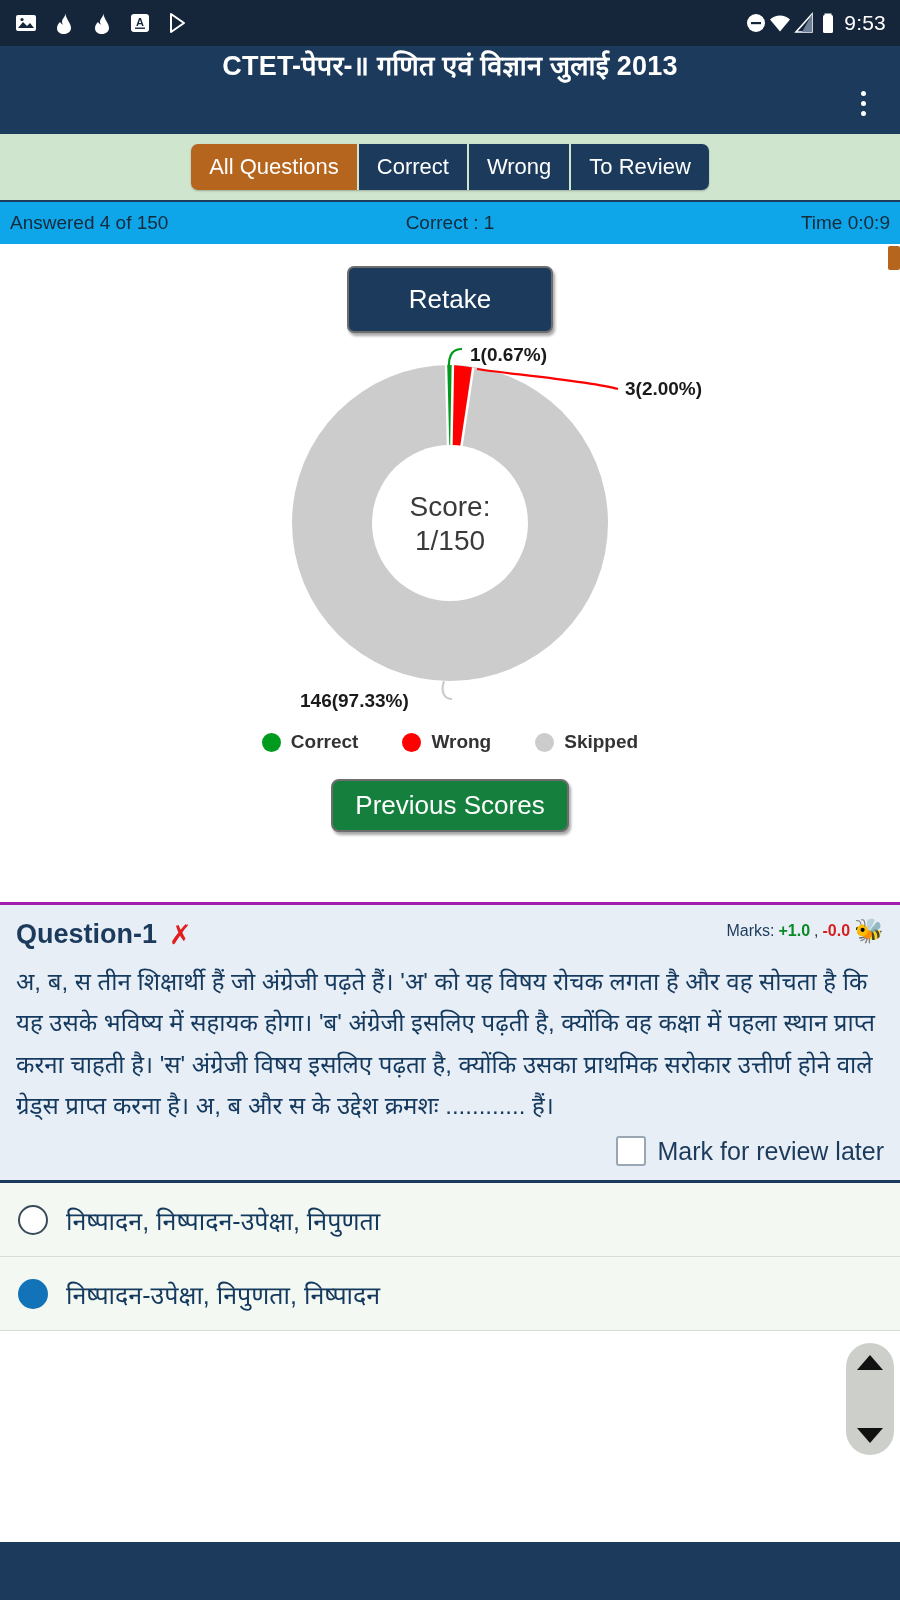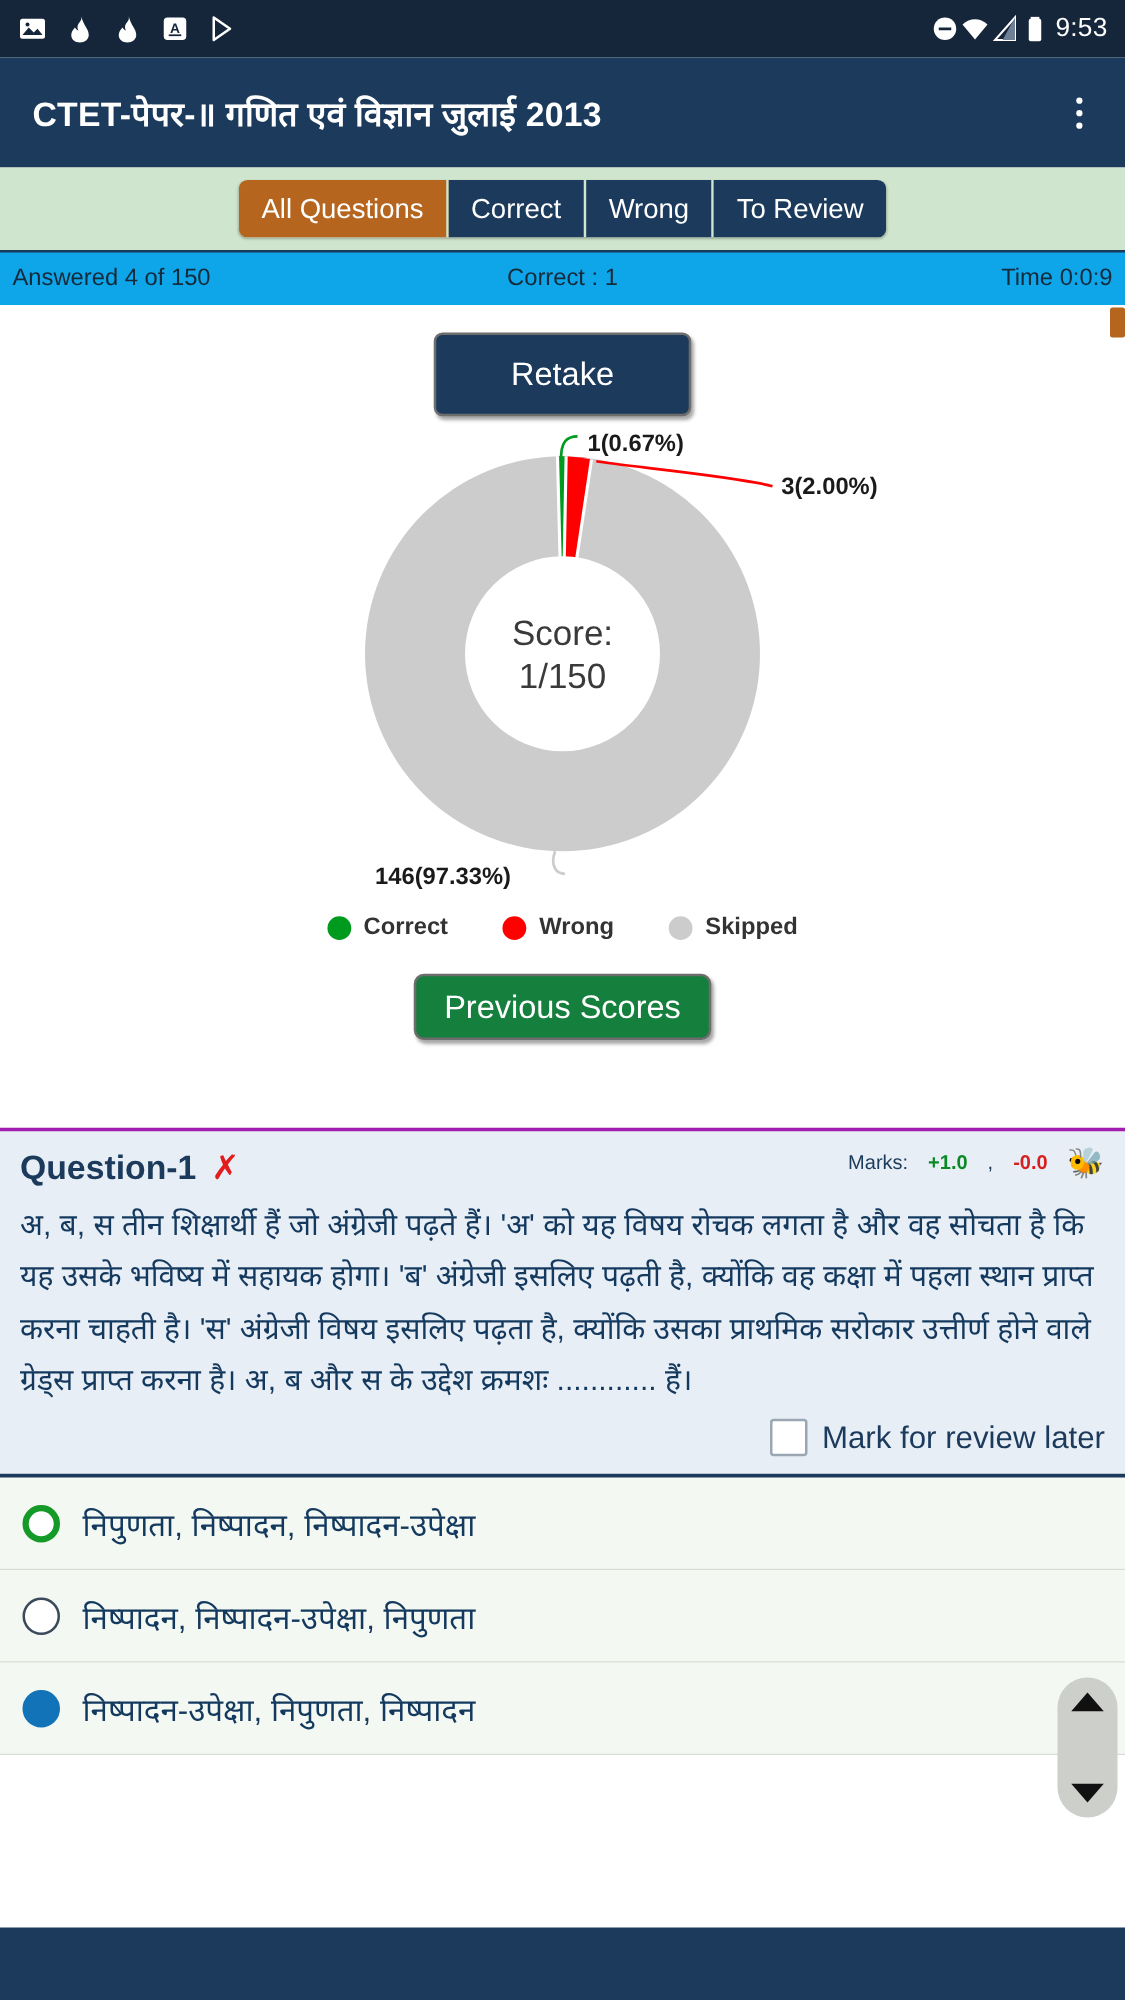--- a/index.html
+++ b/index.html
@@ -18,20 +18,21 @@
   }
   .sb-left { display:flex; align-items:center; gap: 14px; }
   .sb-right { margin-left:auto; display:flex; align-items:center; }
   .sb-ico { width:24px; height:24px; display:block; }
   .sb-time { font-size: 21px; font-weight: 500; letter-spacing: .2px; margin-left:4px; }
 
   
   .appbar {
     height: 88px; background: #1b3a5c; display:flex; align-items:center;
     padding: 0 26px;
+    flex-direction: column;
   }
   .app-title { color:#fff; font-size: 27px; font-weight: 600; letter-spacing:.2px; }
   .kebab { margin-left:auto; display:flex; flex-direction:column; gap:5px; padding:8px; cursor:pointer;}
   .kebab i { display:block; width:5px; height:5px; border-radius:50%; background:#fff; }
 
   
   .tabsbar {
     background:#cfe5cd; height: 66px; display:flex; align-items:center; justify-content:center;
     position:relative;
   }
@@ -75,21 +76,21 @@
   .btn-prev {
     background:#15803d; color:#fff; font-size: 26px; border:2px solid #6d6d6d;
     border-radius:8px; padding: 9px 22px; box-shadow: 2px 3px 3px rgba(0,0,0,.35); cursor:pointer;
   }
 
   
   .qcard { background:#e8eef5; border-top:3px solid #a21caf; padding: 14px 16px 8px 16px; }
   .qhead { display:flex; align-items:flex-start; }
   .qtitle { font-size: 27px; color:#1b3a5c; font-weight:bold; }
   .xmark { color:#e11d1d; font-size: 27px; font-weight:bold; margin-left:12px; }
-  .marks { margin-left:auto; display:flex; align-items:center; gap:16px; font-size:16px; color:#1b3a5c; }
+  .marks { margin-left:auto; display:flex; align-items:center; gap:4px; font-size:16px; color:#1b3a5c; }
   .mk-pos { color:#0a8a26; font-weight:bold; }
   .mk-neg { color:#d62020; font-weight:bold; }
   .bug { font-size: 24px; line-height:1; }
   .qtext {
     font-size: 24px; color:#14395e; line-height: 1.72; margin-top: 10px;
     font-family:"Liberation Sans","DejaVu Sans",sans-serif;
   }
   .reviewrow { display:flex; align-items:center; justify-content:flex-end; gap:12px; margin-top:10px; padding-bottom:6px;}
   .chk { width:30px; height:30px; border:2px solid #9aa7b3; background:#fff; border-radius:3px; }
   .review-label { font-size:25px; color:#1b3a5c; }
@@ -254,24 +255,20 @@
     </div>
     <div class="qtext">अ, ब, स तीन शिक्षार्थी हैं जो अंग्रेजी पढ़ते हैं। 'अ' को यह विषय रोचक लगता है और वह सोचता है कि यह उसके भविष्य में सहायक होगा। 'ब' अंग्रेजी इसलिए पढ़ती है, क्योंकि वह कक्षा में पहला स्थान प्राप्त करना चाहती है। 'स' अंग्रेजी विषय इसलिए पढ़ता है, क्योंकि उसका प्राथमिक सरोकार उत्तीर्ण होने वाले ग्रेड्स प्राप्त करना है। अ, ब और स के उद्देश क्रमशः ............ हैं।</div>
     <div class="reviewrow">
       <span class="chk"></span>
       <span class="review-label">Mark for review later</span>
     </div>
   </div>
 
   <div class="options">
     <div class="opt">
-      <span class="radio correct"></span>
-      <span class="opt-text">निपुणता, निष्पादन, निष्पादन-उपेक्षा</span>
-    </div>
-    <div class="opt">
       <span class="radio"></span>
       <span class="opt-text">निष्पादन, निष्पादन-उपेक्षा, निपुणता</span>
     </div>
     <div class="opt">
       <span class="radio selected"></span>
       <span class="opt-text">निष्पादन-उपेक्षा, निपुणता, निष्पादन</span>
     </div>
 
     <div class="vscroll">
       <span class="arrow up"></span>

